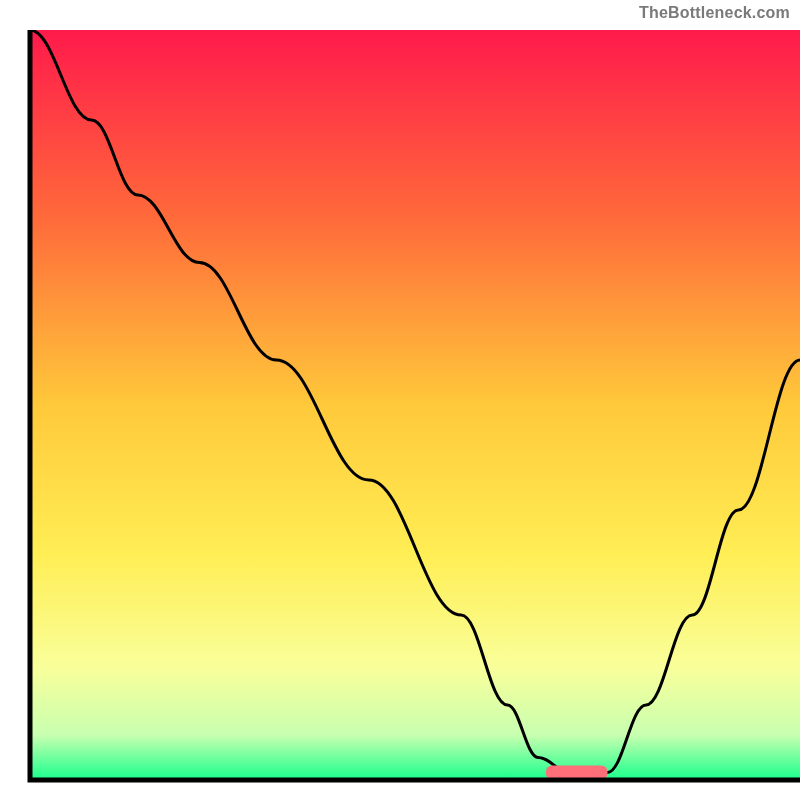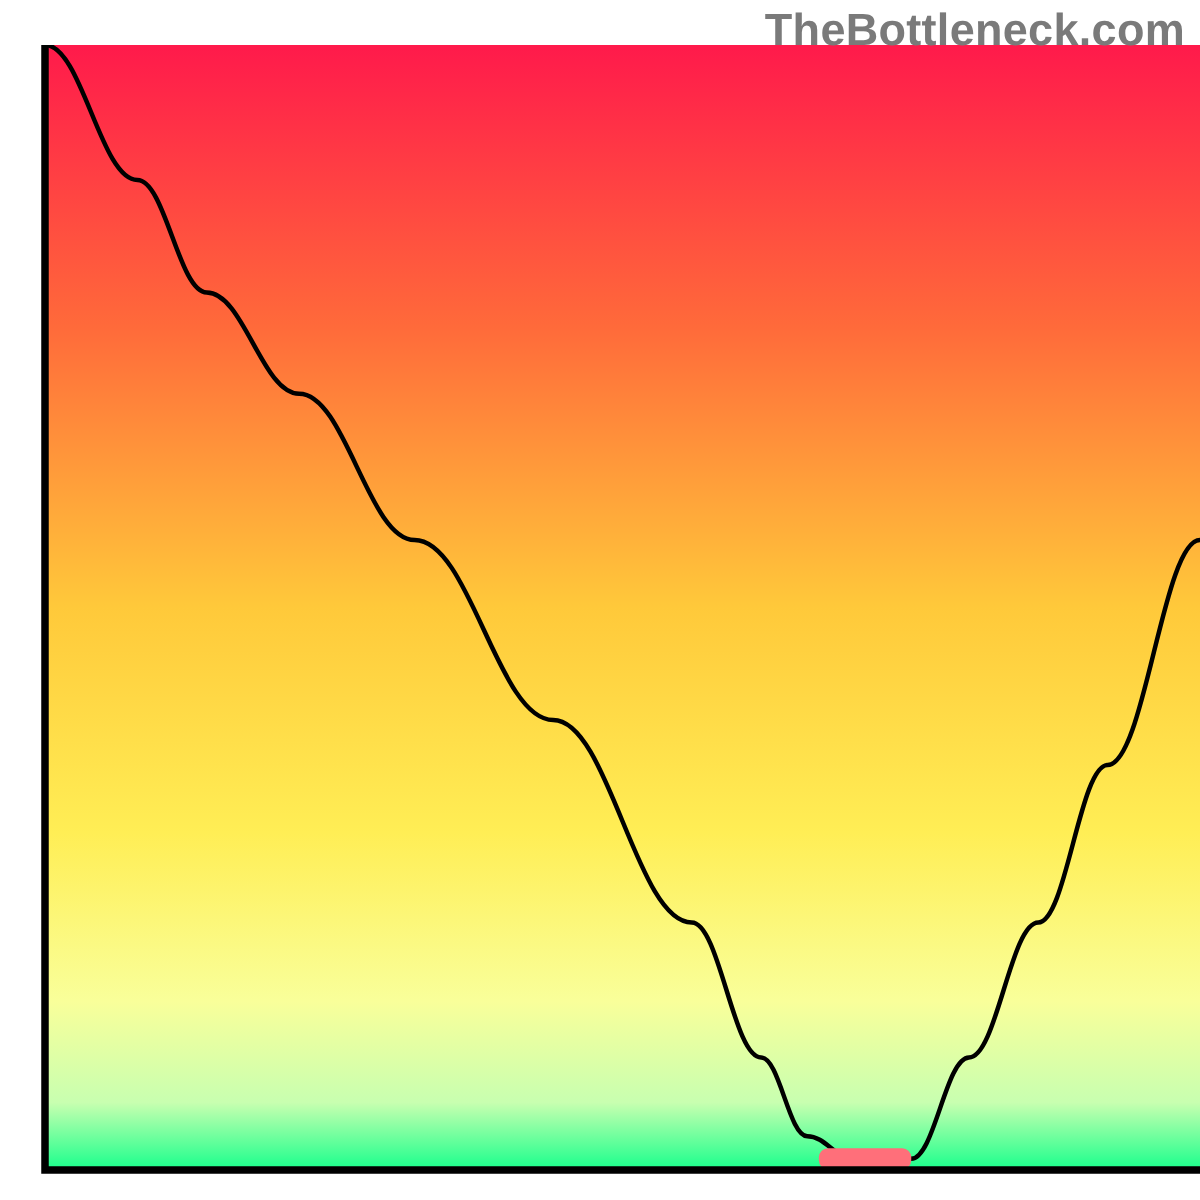--- a/index.html
+++ b/index.html
@@ -14,21 +14,21 @@
   .frame {
     position: relative;
     width: 800px;
     height: 800px;
     box-sizing: border-box;
   }
   .watermark {
     position: absolute;
     top: 4px;
     right: 10px;
-    font-size: 30px;
+    font-size: 16px;
     font-weight: 600;
     color: #7a7a7a;
     letter-spacing: 0.2px;
     user-select: none;
     text-align: center;
   }
   svg {
     display: block;
   }
 </style>

